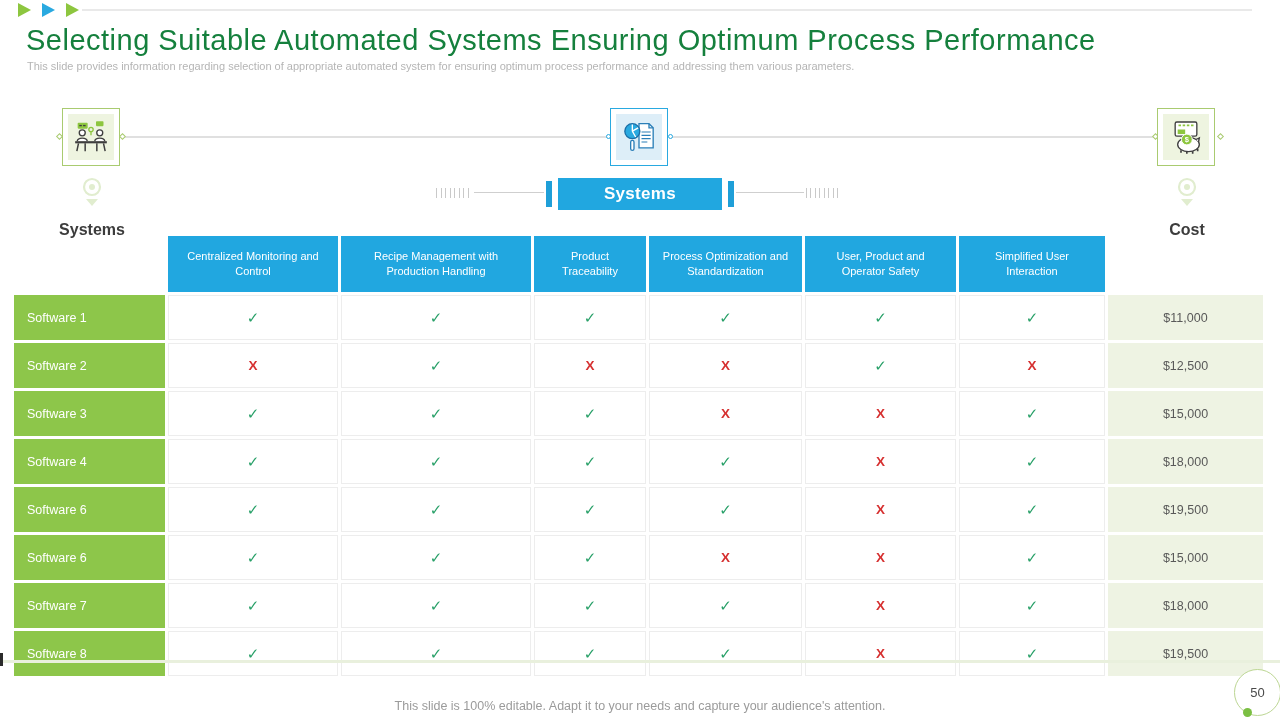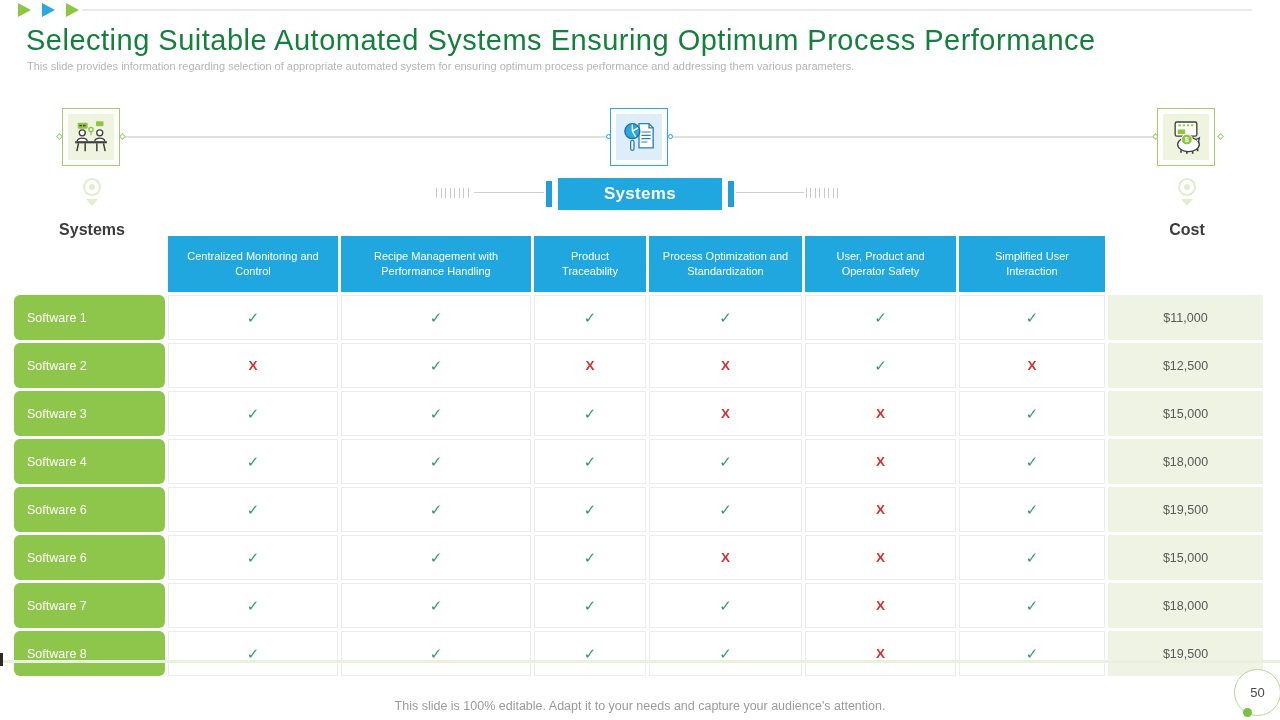--- a/index.html
+++ b/index.html
@@ -35,21 +35,21 @@
           color:#fff; font-weight:bold; font-size:17px; display:flex; align-items:center; justify-content:center; letter-spacing:.3px; }
   
   .seclabel { position:absolute; top:221px; width:120px; text-align:center; font-weight:bold; font-size:16px; color:#3c3c3c; }
   
   .table { position:absolute; left:14px; top:236px; display:grid;
            grid-template-columns:151px 170px 190px 112px 153px 151px 146px 155px;
            grid-template-rows:56px repeat(8,45px); gap:3px; }
   .hspacer { background:transparent; }
   .hcell { background:#21a7e0; color:#fff; font-size:11px; line-height:1.35; text-align:center;
            display:flex; align-items:center; justify-content:center; padding:2px 10px; }
-  .lcell { background:#8dc64a; color:#fff; font-size:12.5px; display:flex; align-items:center; padding-left:13px;border-radius:6px; }
+  .lcell { background:#8dc64a; color:#fff; font-size:12.5px; display:flex; align-items:center; padding-left:13px; }
   .fcell { background:#fff; border:1px solid #ededed; display:flex; align-items:center; justify-content:center; }
   .fcell.chk { color:#28a068; font-size:15px; }
   .fcell.xx  { color:#d63131; font-weight:bold; font-size:13.5px; }
   .ccell { background:#eef3e3; color:#595959; font-size:12.5px; display:flex; align-items:center; justify-content:center; }
   
   .bottom-rule { position:absolute; left:0; top:660px; width:1280px; height:3px; background:#e9f0dd; }
   .edge-tick { position:absolute; left:0; top:653px; width:3px; height:13px; background:#2b2b2b; }
   .footer { position:absolute; left:0; right:0; top:699px; text-align:center; font-size:12.5px; color:#9b9b9b; }
   .page-circle { position:absolute; left:1234px; top:669px; width:47px; height:47px; border:1.5px solid #bcd693;
                  border-radius:50%; background:#fff; display:flex; align-items:center; justify-content:center;
@@ -143,21 +143,21 @@
   <div class="fbar" style="left:728px;"></div>
   <div class="fline" style="left:736px;width:68px;"></div>
   <div class="ticks" style="left:806px;"></div>
 
   <div class="seclabel" style="left:32px;">Systems</div>
   <div class="seclabel" style="left:1127px;">Cost</div>
 
   <div class="table">
       <div class="hspacer"></div>
       <div class="hcell">Centralized Monitoring and Control</div>
-      <div class="hcell">Recipe Management with Performance Handling</div>
+      <div class="hcell">Recipe Management with Production Handling</div>
       <div class="hcell">Product Traceability</div>
       <div class="hcell">Process Optimization and Standardization</div>
       <div class="hcell">User, Product and Operator Safety</div>
       <div class="hcell">Simplified User Interaction</div>
       <div class="hspacer"></div>
       <div class="lcell">Software 1</div>
       <div class="fcell chk">✓</div>
       <div class="fcell chk">✓</div>
       <div class="fcell chk">✓</div>
       <div class="fcell chk">✓</div>

